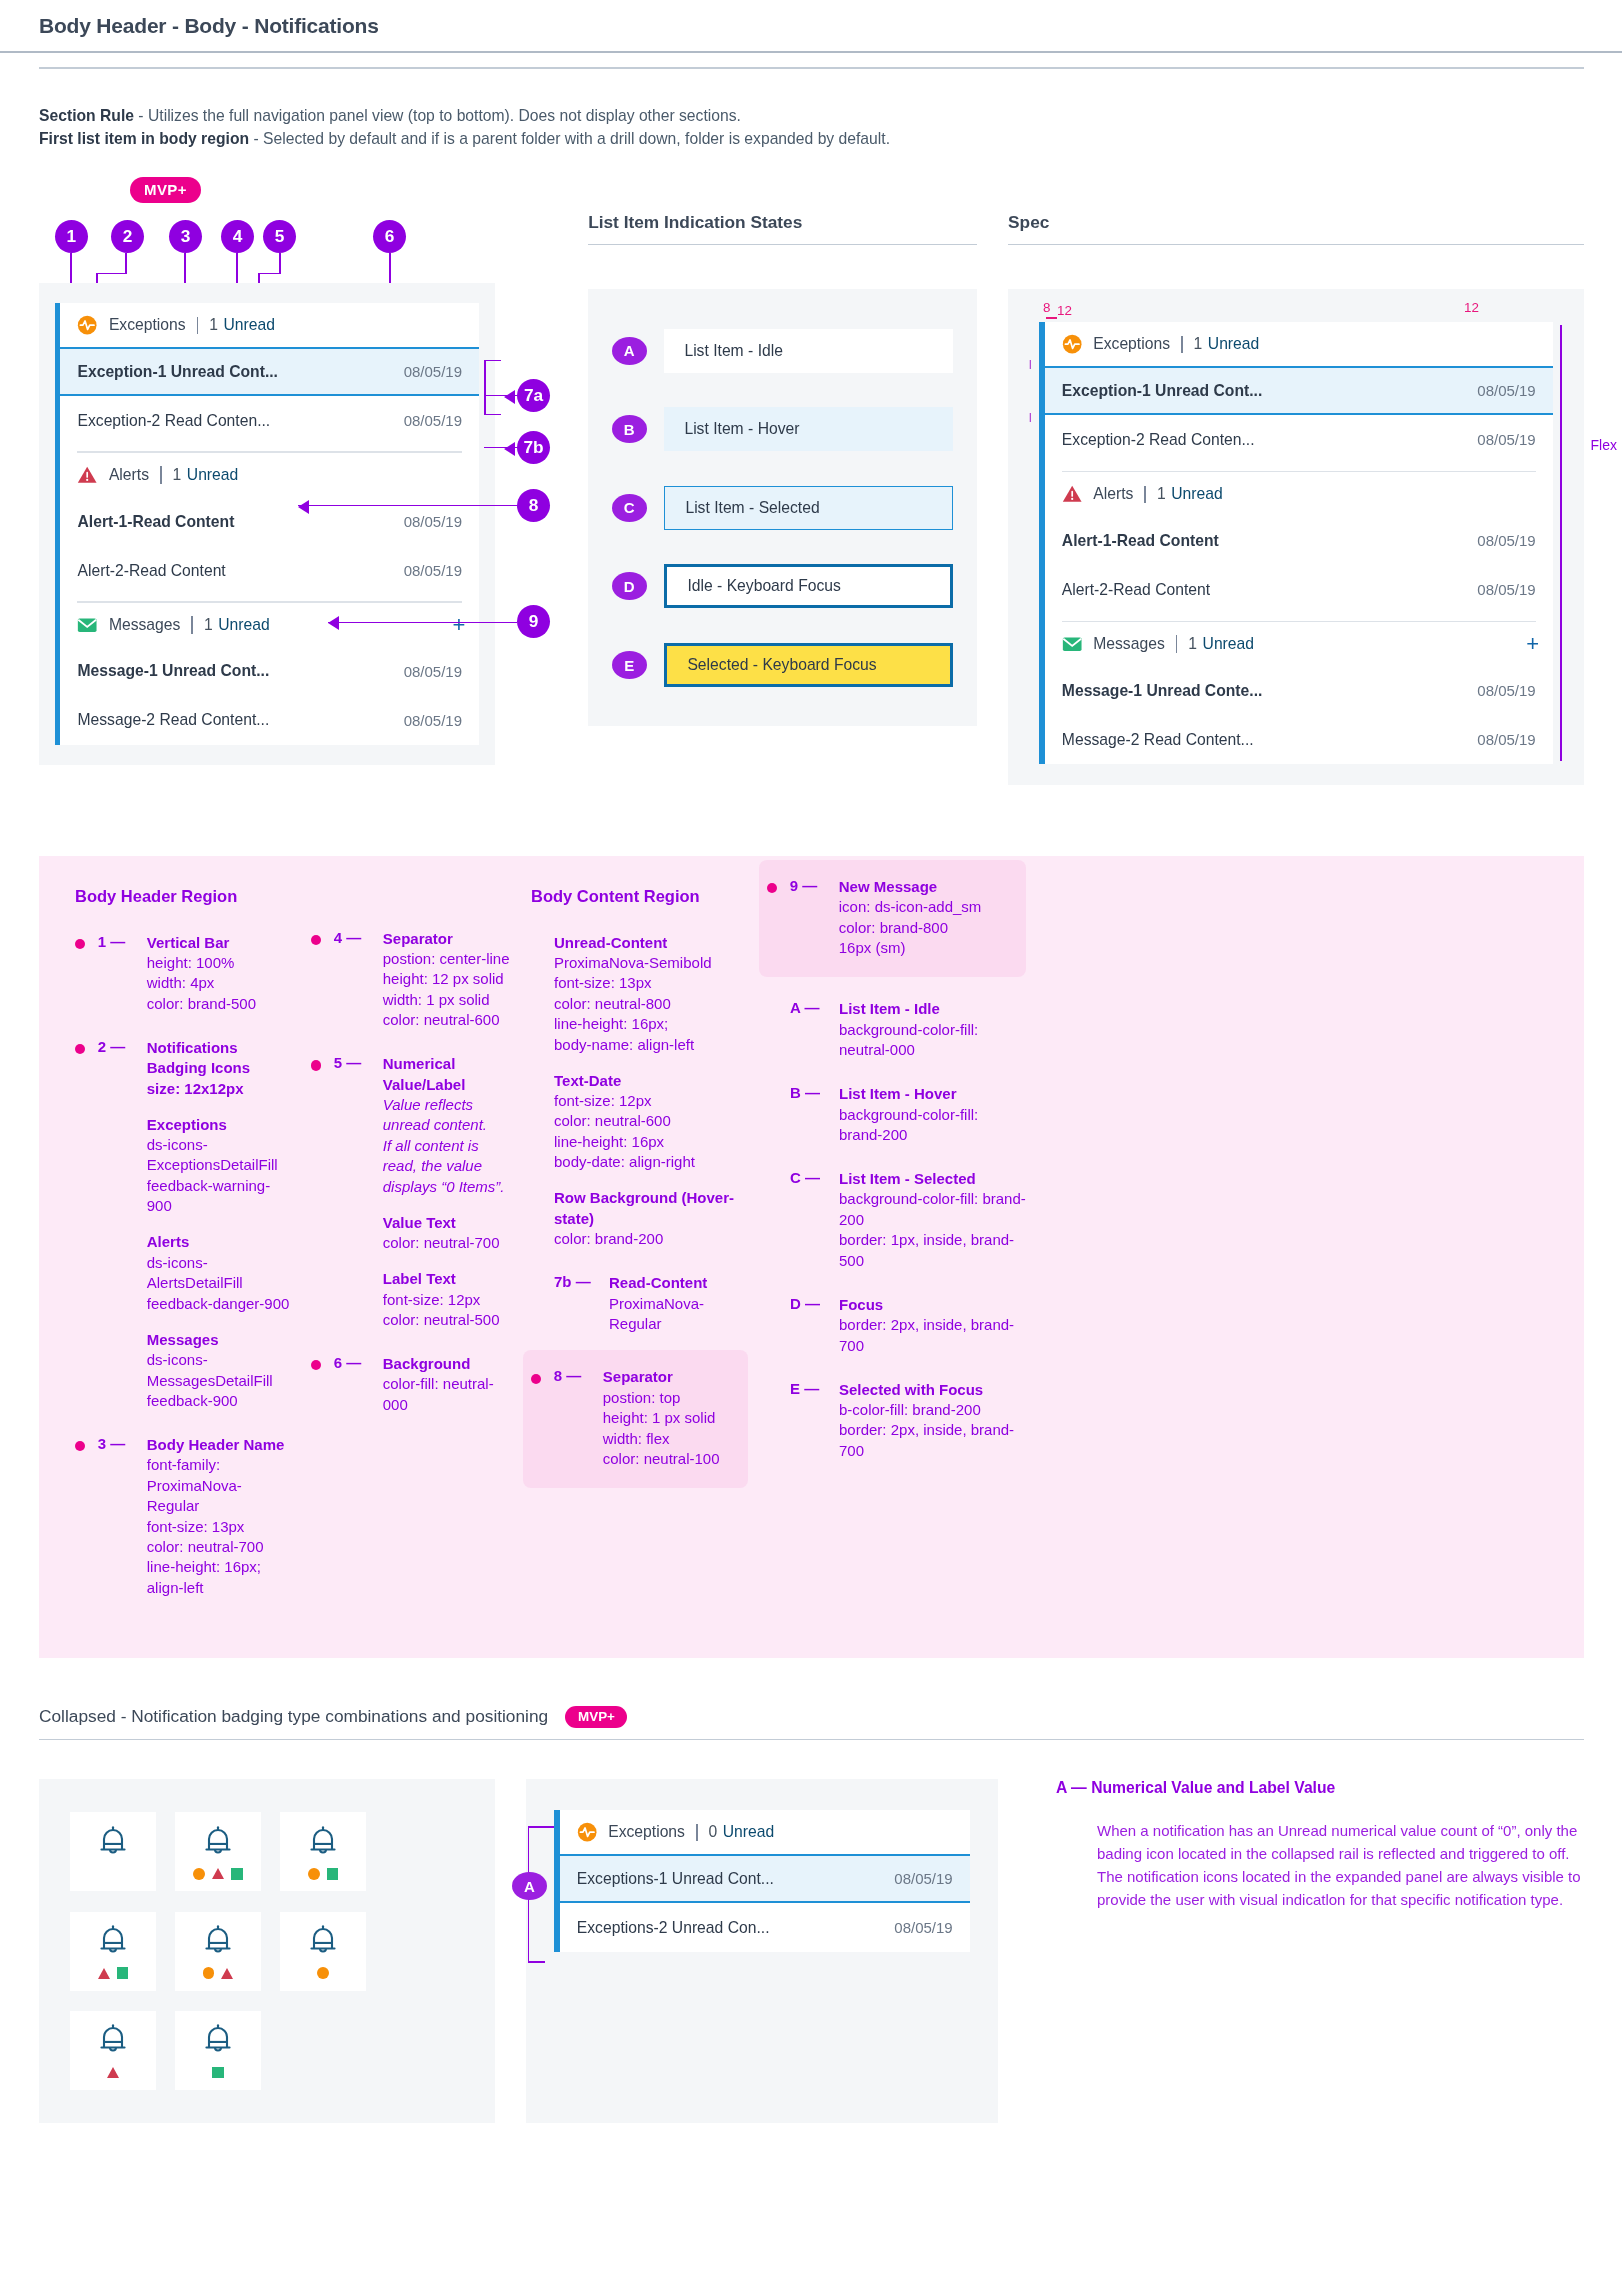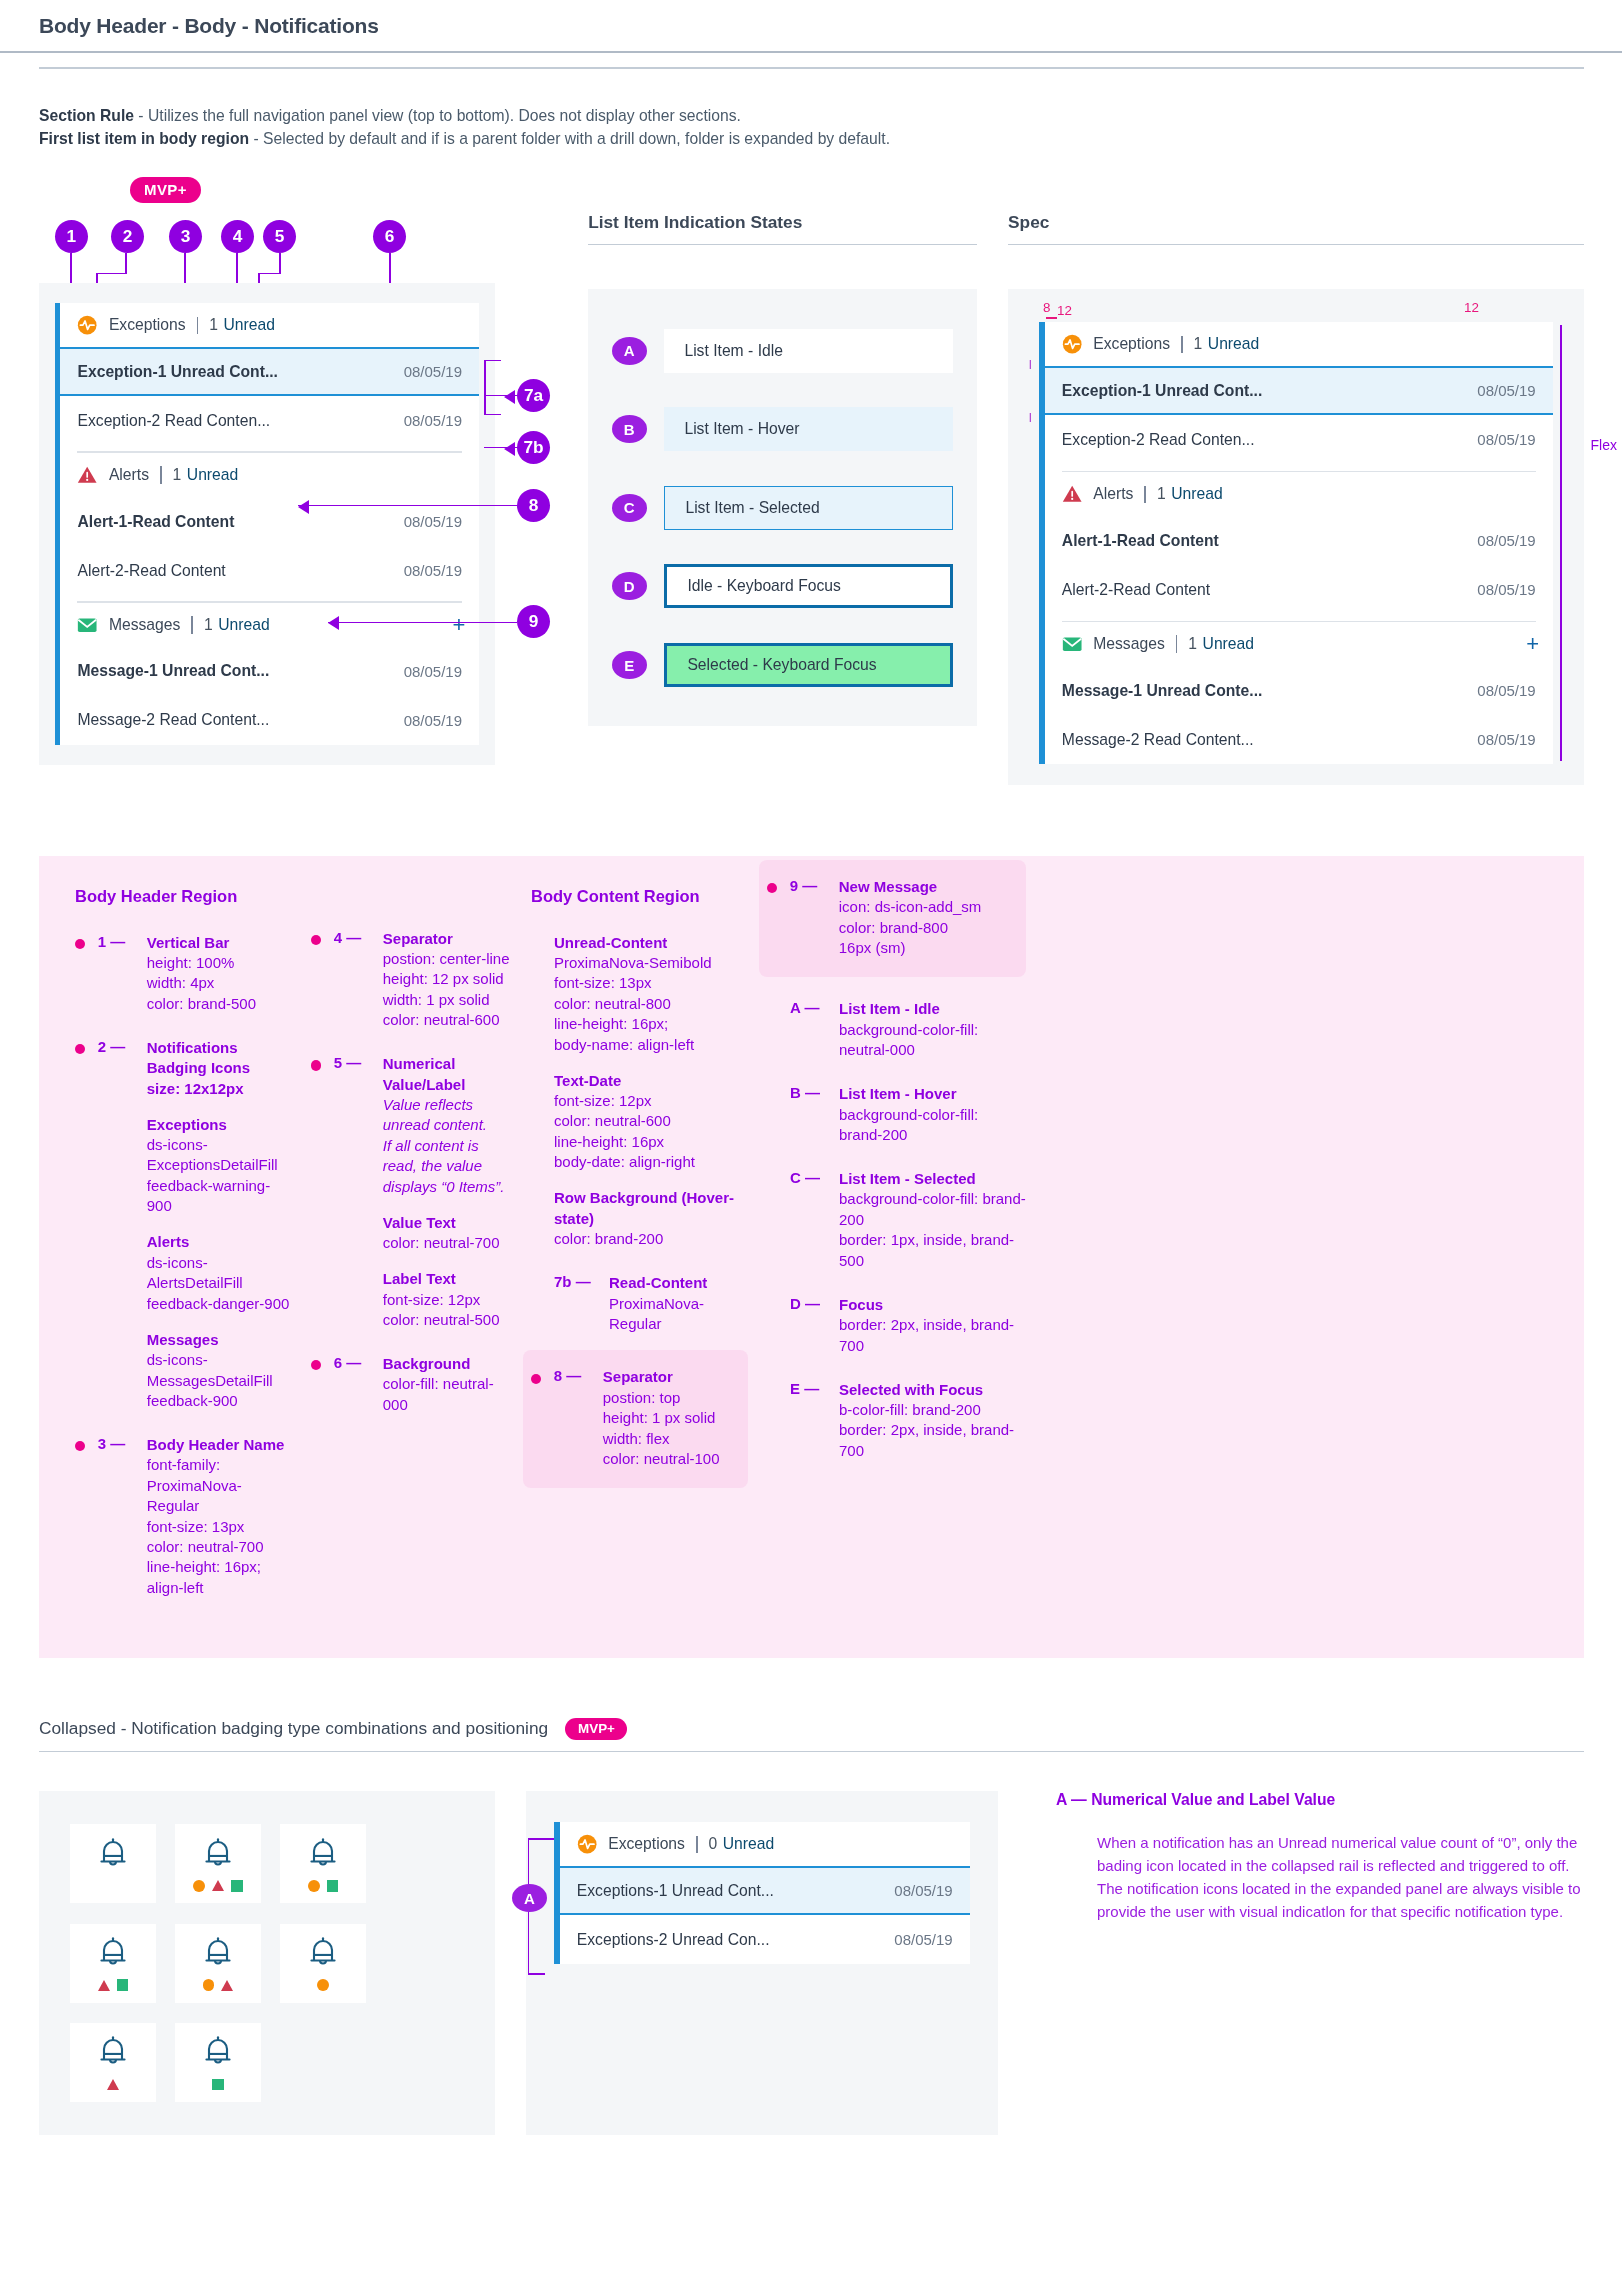--- a/index.html
+++ b/index.html
@@ -99,21 +99,21 @@
   .states-canvas { background: #f4f6f8; padding: 22px 0; }
   .state-row { display: flex; align-items: center; gap: 17.3px; padding: 17.3px 23.6px; }
   .state-box {
     flex: 1; height: 44px; display: flex; align-items: center; padding-left: 20.4px;
     font-size: 15.7px; color: #2e3a4a; background: #ffffff;
   }
   .st-idle { background: #ffffff; }
   .st-hover { background: #e7f3fb; }
   .st-selected { background: #e7f3fb; border: 1.6px solid #1e90d6; }
   .st-focus { background: #ffffff; border: 3.1px solid #0b6ca8; }
-  .st-selfocus { background: #86efac; border: 3.1px solid #0b6ca8; }
+  .st-selfocus { background: #fde047; border: 3.1px solid #0b6ca8; }
 
   
   .mk { position: absolute; color: #e8177d; font-size: 13.4px; }
   .mkline { position: absolute; background: #e8177d; }
   .mkpurp { position: absolute; background: #8f00e0; }
   .dimbox { position: absolute; border: 1.2px solid #f6b6d8; }
   .pinkfill { position: absolute; background: rgba(236,0,140,.07); }
   .purpfill { position: absolute; background: rgba(143,0,224,.09); }
   .dotline { position: absolute; border-top: 1.6px dotted #c07ad8; }
   .cl { position: absolute; color: #8f00e0; font-size: 14px; }
@@ -129,21 +129,21 @@
   .sp-dot { width: 10.2px; height: 10.2px; border-radius: 50%; background: #ec008c; margin-top: 6.3px; margin-right: 12.6px; flex: 0 0 auto; }
   .sp-num { color: #8f00e0; font-size: 15px; font-weight: bold; width: 49px; flex: 0 0 auto; }
   .sp-body { color: #8f00e0; font-size: 15px; line-height: 20.4px; }
   .sp-body .h { font-weight: bold; display: block; }
   .sp-body .it { font-style: italic; display: block; }
   .sp-body .sub { font-weight: bold; display: block; margin-top: 15.7px; }
   .sp-nodot { padding-left: 23px; }
   .hl-box { background: #fbdaf0; border-radius: 7.9px; padding: 17.3px 15.7px 19px 7.9px; margin: -7.9px 0 22px -7.9px; }
 
   
-  .bottom { margin: 60px 39px 0 39px; }
+  .bottom { margin: 48px 39px 0 39px; }
   .bt-title { font-size: 17.3px; color: #3c4858; display: flex; align-items: center; gap: 17.3px;}
   .bt-badge { background: #ec008c; color: #fff; border-radius: 11px; font-size: 13.4px; font-weight: bold; padding: 3.1px 12.6px 3.9px; }
   .bt-rule { height: 1.6px; background: #c3ccd6; margin-top: 11px; }
   .bt-band { display: flex; margin-top: 39px; gap: 31px; position: relative; }
   .bell-canvas { width: 456px; background: #f4f6f8; padding: 33px 31px; }
   .bell-grid { display: flex; flex-wrap: wrap; gap: 20.4px 19px; }
   .bell-cell { width: 86px; height: 79px; background: #fff; display: flex; flex-direction: column; align-items: center; justify-content: center; gap: 4.7px; }
   .badges { display: flex; gap: 7px; align-items: center; height: 12.6px; }
   .bg-dot { width: 11.8px; height: 11.8px; border-radius: 50%; background: #f79009; }
   .bg-tri { width: 0; height: 0; border-left: 6.3px solid transparent; border-right: 6.3px solid transparent; border-bottom: 11px solid #cf3b4f; }

